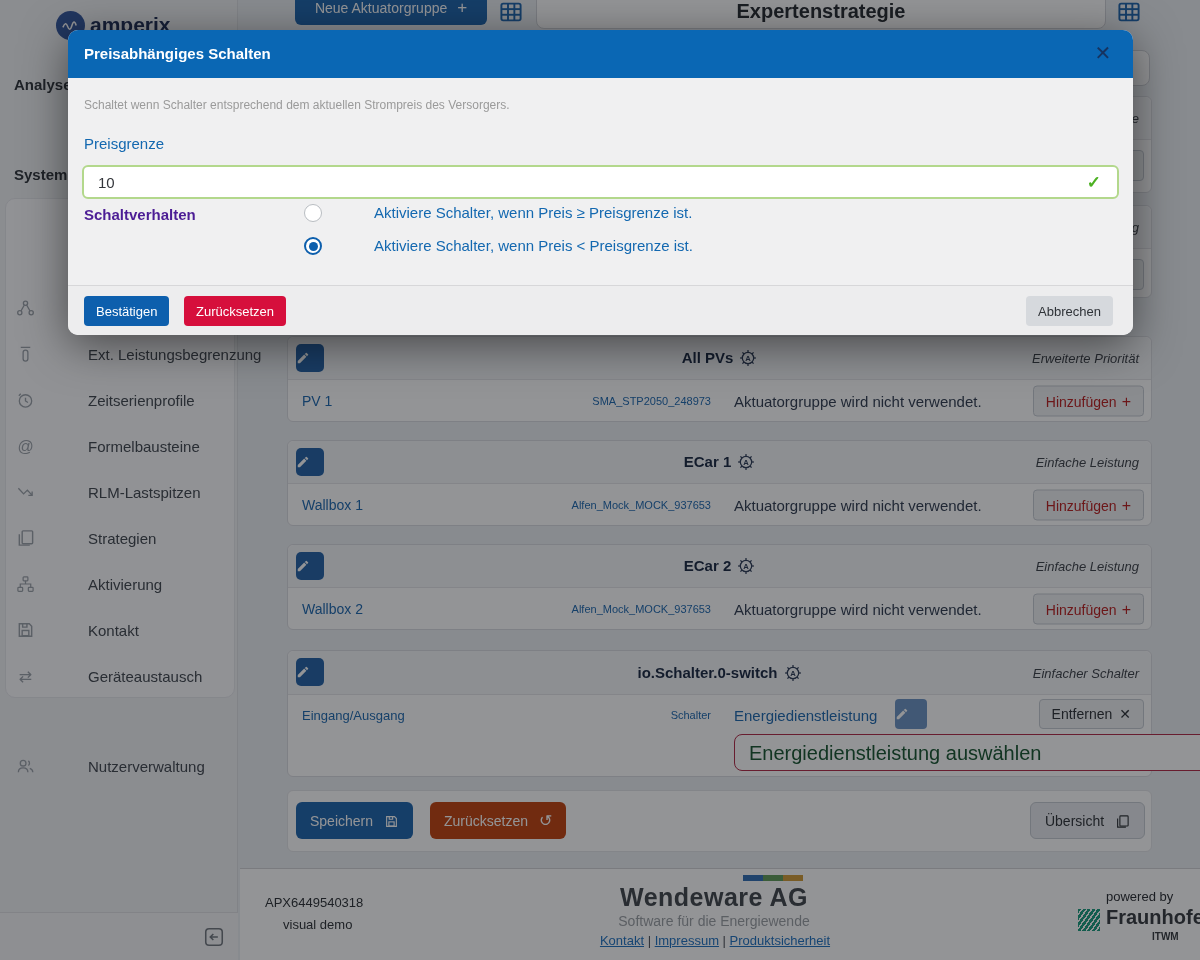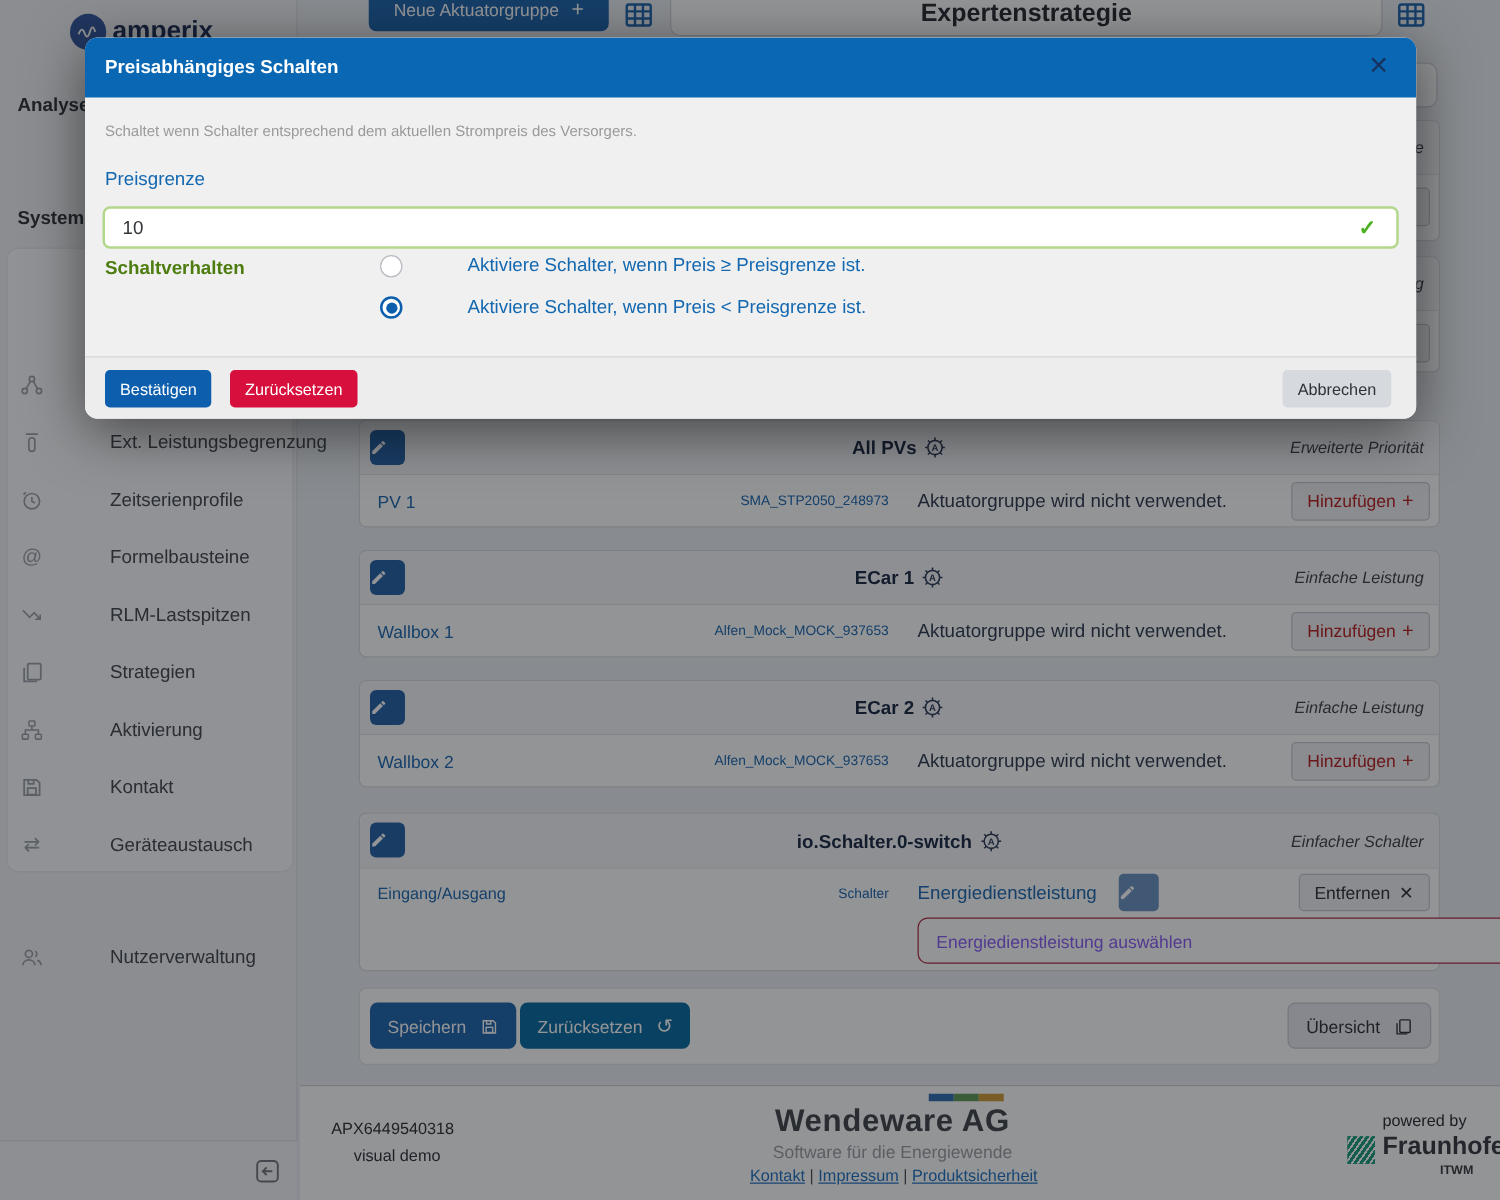--- a/index.html
+++ b/index.html
@@ -46,28 +46,28 @@
   .bg-card .add-btn { top:10px; }
 
   
   .io-row1 { position:relative; height:40px; }
   .svc-label { position:absolute; left:446px; font-size:15px; color:#1b66ae; }
   .svc-pencil { position:absolute; left:607px; top:4px; width:32px; height:30px; background:#6b93c3; border:none; border-radius:4px; color:#fff; cursor:pointer; }
   .svc-pencil svg { width:14px; height:14px; }
   .remove-btn { position:absolute; right:7px; top:4px; height:30px; padding:0 12px; background:#eef0f3; border:1px solid #c5cad1; border-radius:4px; font-size:14px; font-family:inherit; color:#2b2f34; cursor:pointer; }
   .remove-btn .x { margin-left:7px; font-size:14px; }
   .io-select { position:absolute; left:446px; top:83px; width:701px; height:37px; background:#fff; border:1.5px solid #b12744; border-radius:8px; cursor:pointer; }
-  .io-select .ph { position:absolute; left:14px; top:50%; transform:translateY(-50%); font-size:14px; color:#8b5cf6; }
+  .io-select .ph { position:absolute; left:14px; top:50%; transform:translateY(-50%); font-size:20px; color:#14532d; }
 
   
   .actions-panel { position:absolute; left:47px; top:790px; width:865px; height:62px; background:#fff; border:1px solid #e2e3e7; border-radius:6px; }
   .act-btn { position:absolute; top:11px; height:37px; border:none; border-radius:6px; font-size:14px; font-family:inherit; color:#fff; cursor:pointer; padding:0 14px; }
   .act-btn .bic { display:inline-block; vertical-align:-3px; margin-left:7px; width:15px; height:15px; }
   .save-btn { left:8px; background:#1b63ac; }
-  .reset-btn { left:128px; background:#0369a1; }
+  .reset-btn { left:142px; background:#c2410c; }
   .overview-btn { right:6px; background:#e8eaee; border:1px solid #c5cad1; color:#2b2f34; }
 
   
   .footer { position:absolute; left:0; top:868px; width:960px; height:92px; background:#fff; border-top:1px solid #d2d2d6; }
   .f-serial { position:absolute; left:25px; top:26px; font-size:13px; color:#2b2f33; }
   .f-mode { position:absolute; left:43px; top:48px; font-size:13px; color:#2b2f33; }
   .f-bar { position:absolute; left:503px; top:6px; width:60px; height:6px; font-size:0; }
   .f-bar i { display:inline-block; width:20px; height:6px; }
   .f-company { position:absolute; left:354px; top:14px; width:240px; text-align:center; font-size:25px; font-weight:bold; color:#3f444a; letter-spacing:0.5px; }
   .f-tagline { position:absolute; left:354px; top:44px; width:240px; text-align:center; font-size:14px; color:#9a9ea3; }
@@ -81,21 +81,21 @@
   
   .overlay { position:absolute; inset:0; background:rgba(16,17,22,0.45); z-index:40; }
   .modal { position:absolute; left:68px; top:30px; width:1065px; height:305px; background:#f0f0f1; border-radius:10px; box-shadow:0 10px 45px rgba(0,0,0,0.5); z-index:50; overflow:hidden; }
   .modal-h { position:absolute; left:0; top:0; width:100%; height:48px; background:#0a67b4; }
   .modal-title { position:absolute; left:16px; top:15px; font-size:15px; font-weight:bold; color:#fff; }
   .modal-close { position:absolute; right:18px; top:11px; width:24px; height:24px; background:none; border:none; color:#16335f; font-size:20px; line-height:24px; cursor:pointer; }
   .modal-desc { position:absolute; left:16px; top:68px; font-size:12px; color:#9a9a9a; }
   .price-label { position:absolute; left:16px; top:105px; font-size:15px; color:#1368b0; }
   .price-input { position:absolute; left:14px; top:135px; width:1037px; height:34px; background:#fff; border:2px solid #b3d88c; border-radius:6px; font-size:15px; font-family:inherit; color:#33363b; padding-left:14px; outline:none; }
   .input-check { position:absolute; right:32px; top:142px; font-size:17px; font-weight:bold; color:#4cb122; }
-  .behavior-label { position:absolute; left:16px; top:176px; font-size:15px; font-weight:bold; color:#4d7c0f; }
+  .behavior-label { position:absolute; left:16px; top:176px; font-size:15px; font-weight:bold; color:#4c1d95; }
   .radio-row { position:absolute; left:236px; height:19px; }
   .radio { position:absolute; left:0; top:0; width:18px; height:18px; border-radius:50%; background:#fff; border:1px solid #b9bdc2; cursor:pointer; }
   .radio.sel { border:2px solid #0d5fad; }
   .radio.sel::after { content:""; position:absolute; inset:2.5px; border-radius:50%; background:#0d5fad; }
   .radio-lbl { position:absolute; left:70px; top:0; font-size:15px; color:#1368b0; white-space:nowrap; cursor:pointer; }
   .modal-f { position:absolute; left:0; top:255px; width:100%; height:50px; background:#ededee; border-top:1px solid #d7d7d9; }
   .m-btn { position:absolute; top:10px; height:30px; padding:0 12px; border:none; border-radius:4px; font-size:13px; font-family:inherit; color:#fff; cursor:pointer; }
   .m-confirm { left:16px; background:#0d5fad; }
   .m-reset { left:116px; background:#d60f3c; }
   .m-cancel { right:20px; background:#d6d9dd; color:#2f3338; }

